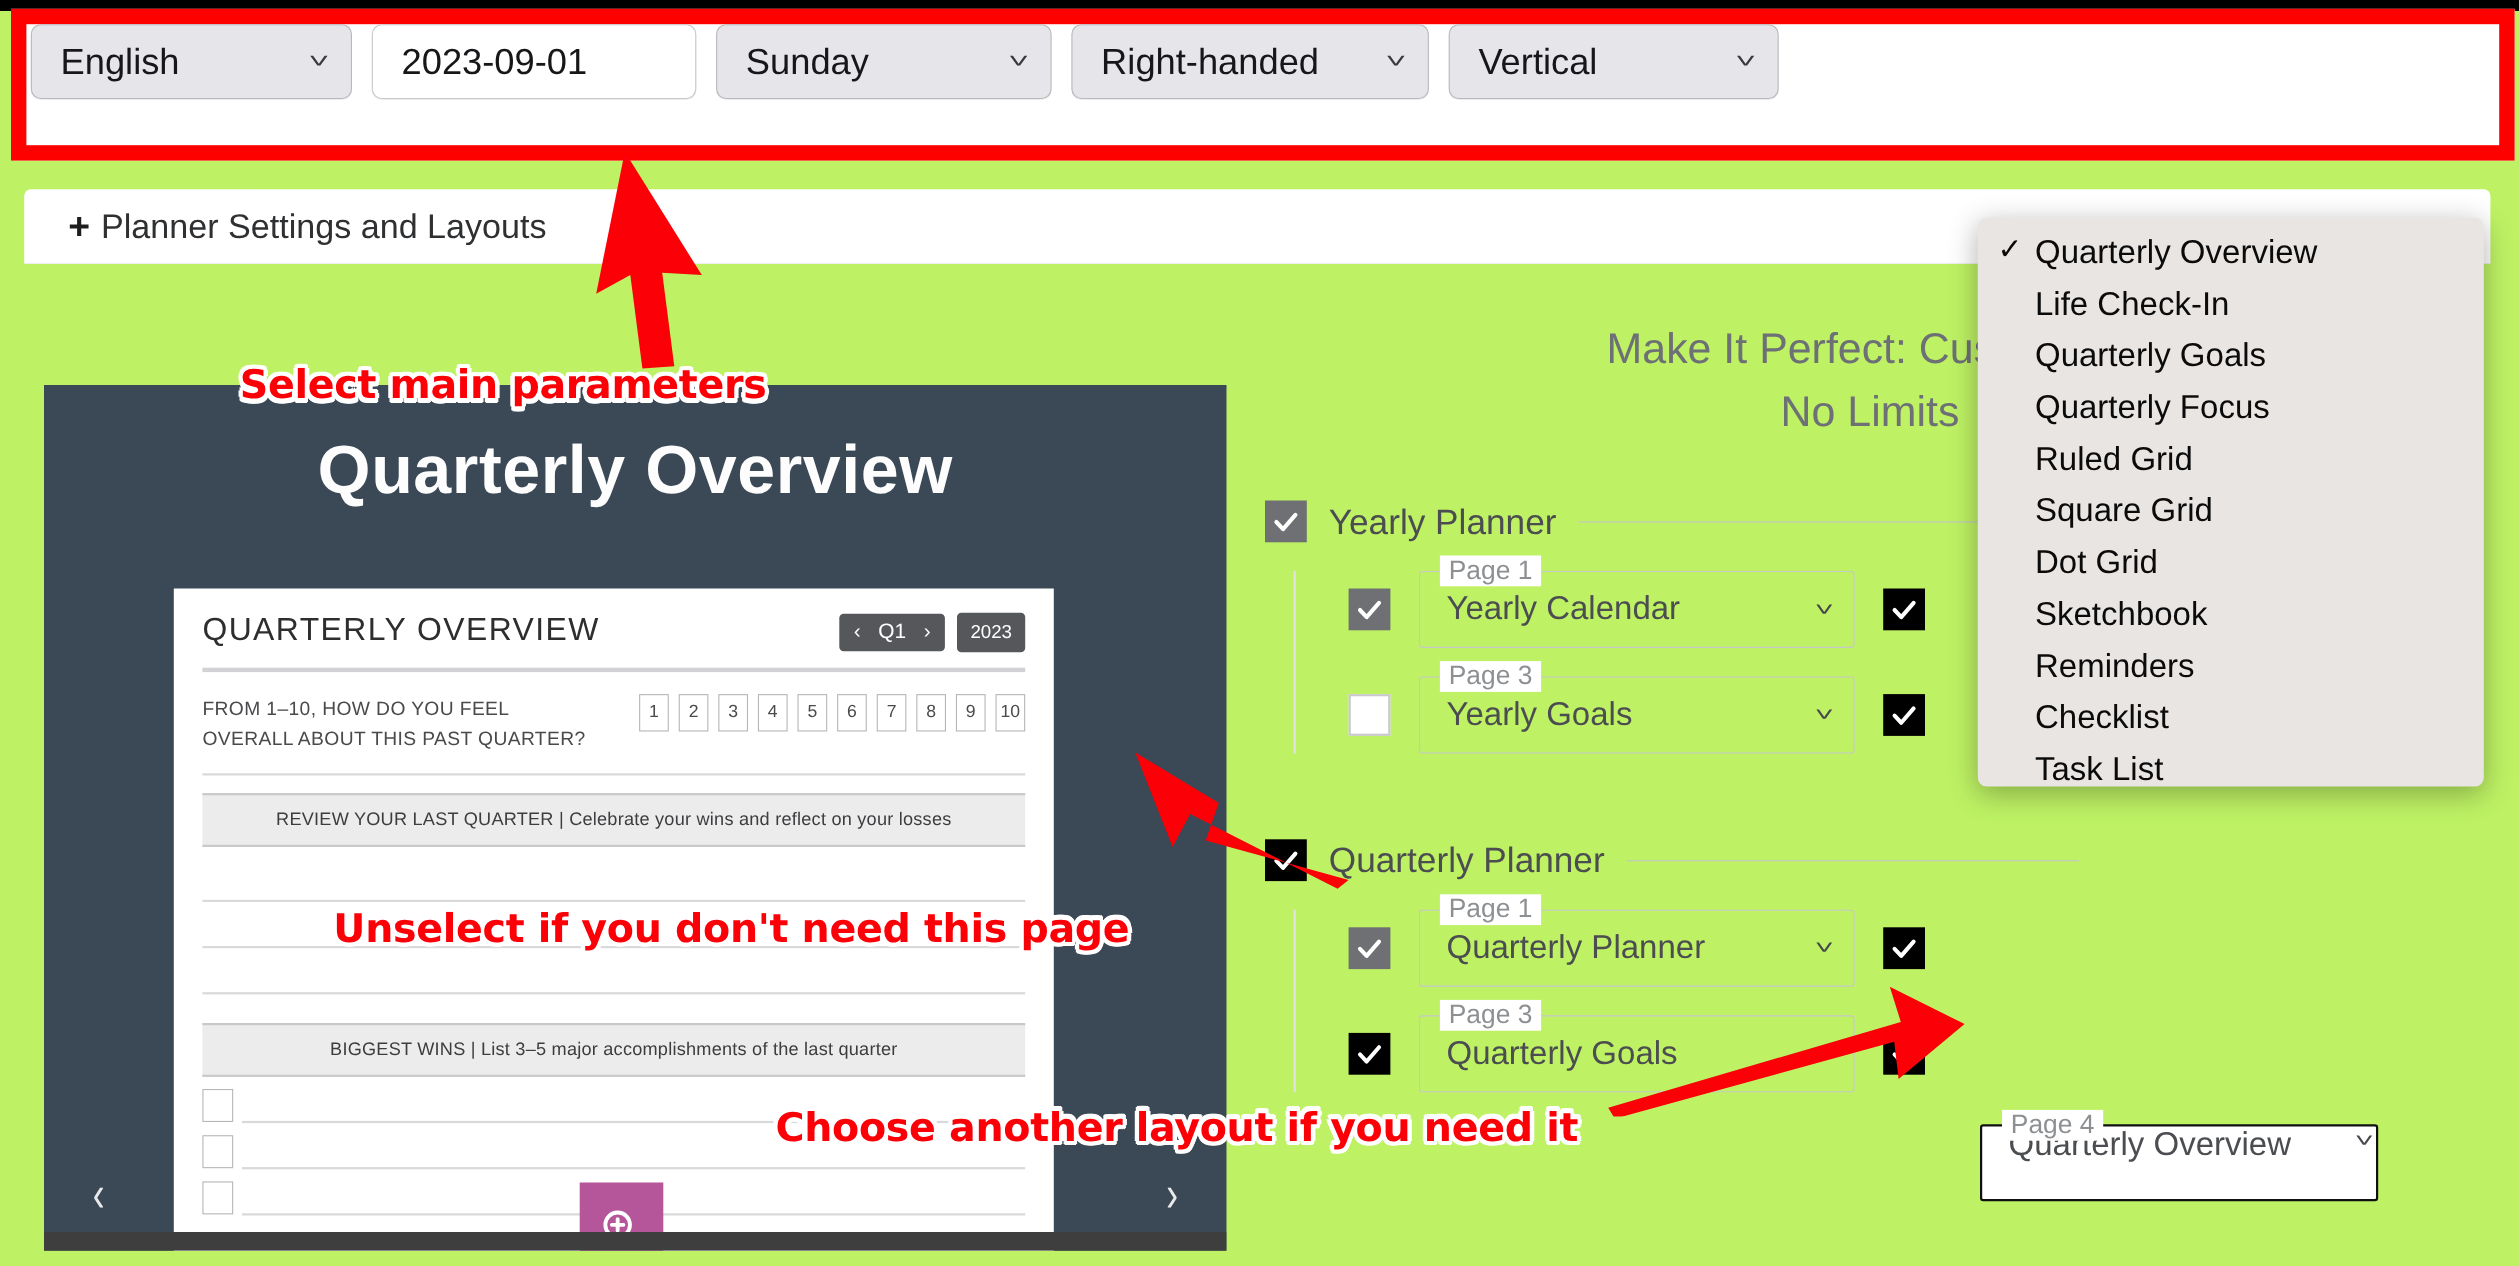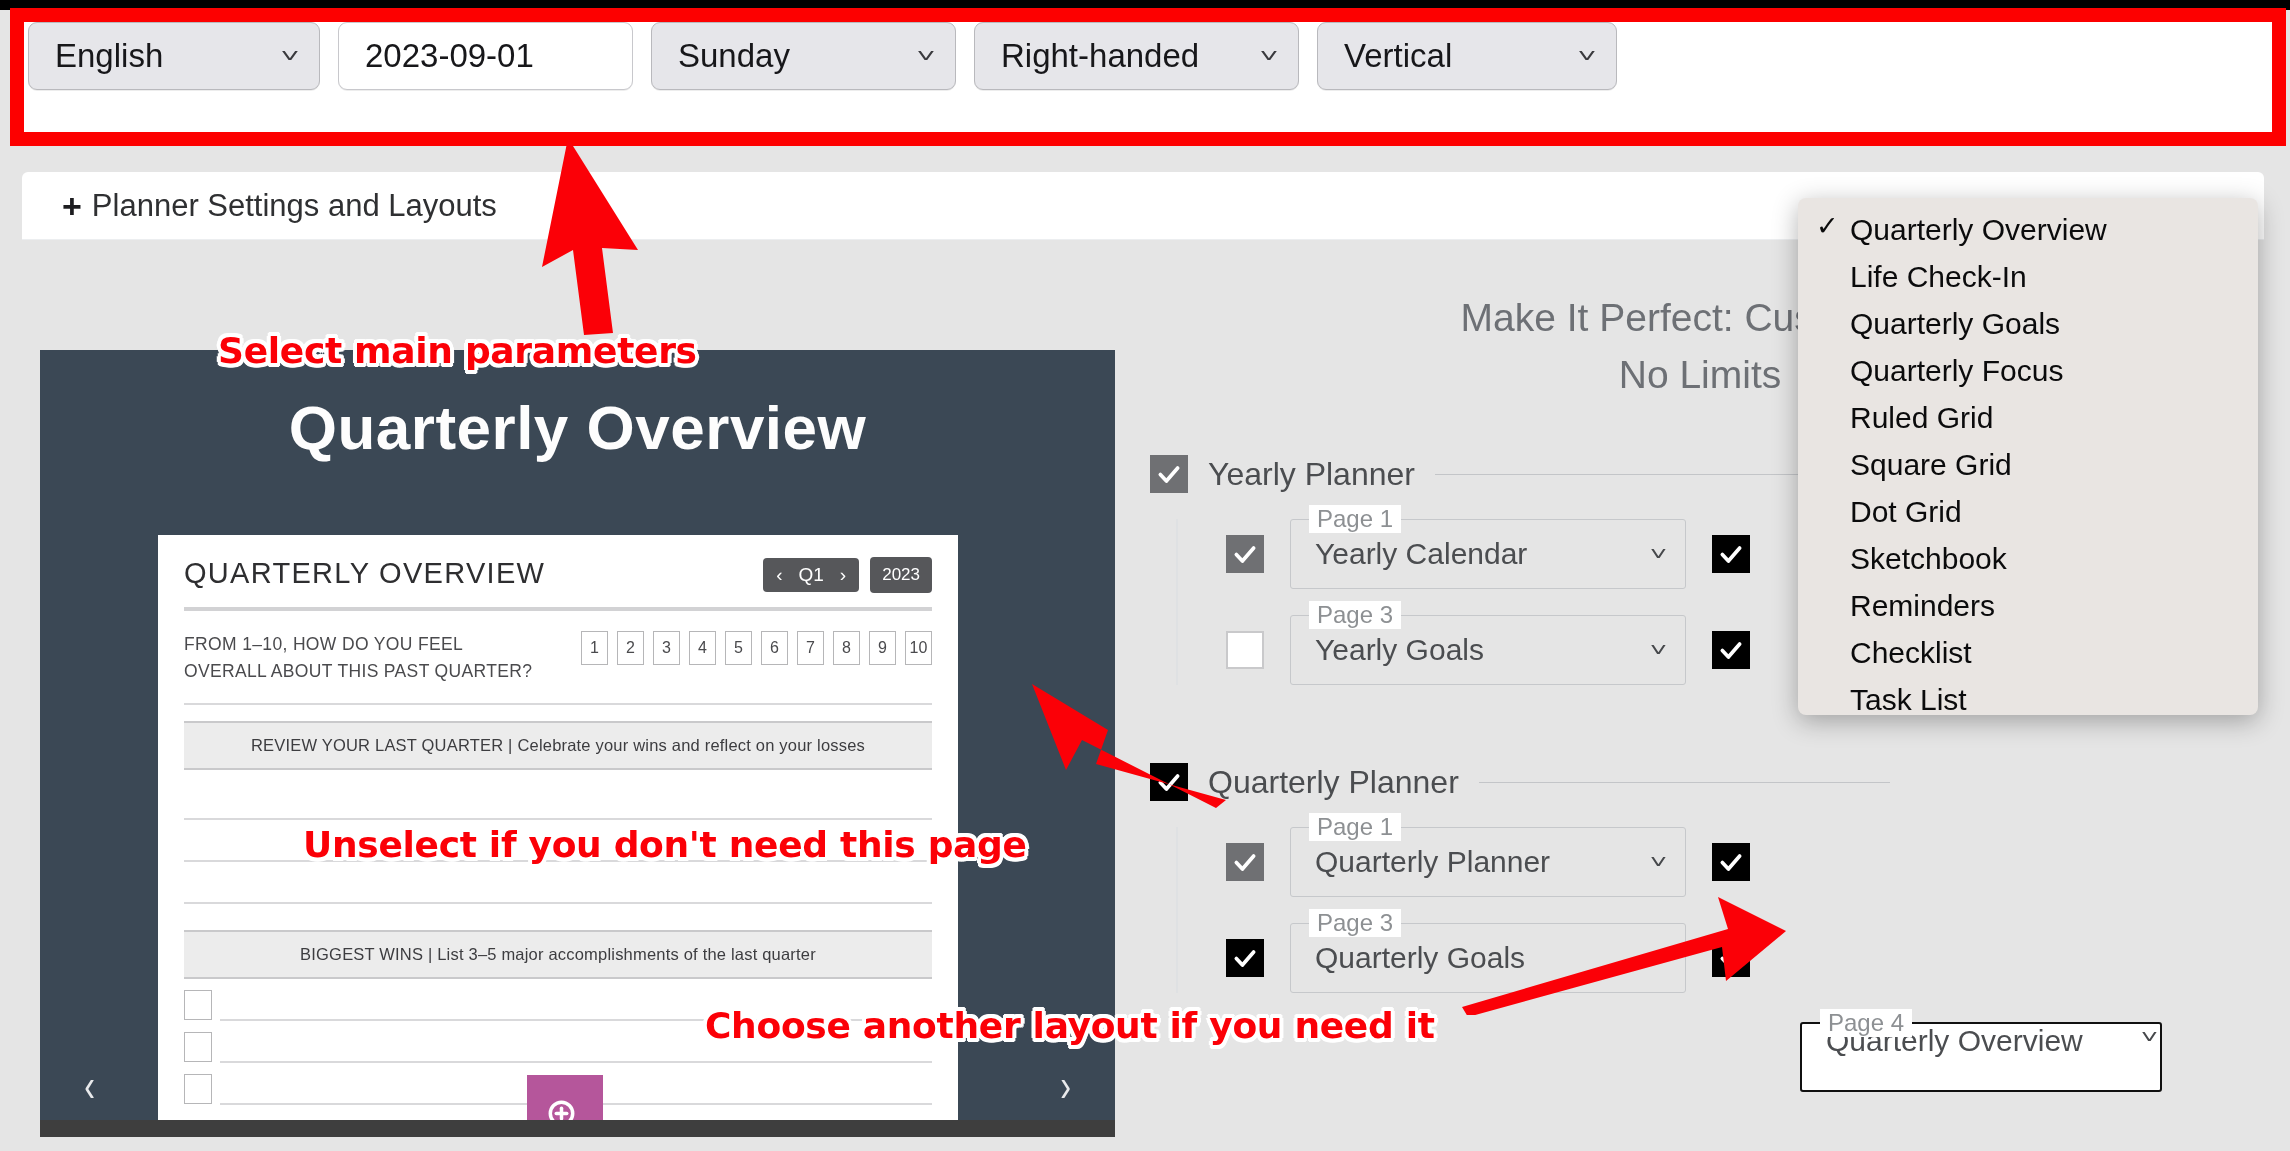--- a/index.html
+++ b/index.html
@@ -2,21 +2,21 @@
 <html><head>
 <meta charset="utf-8">
 <style>
   * { box-sizing: border-box; margin: 0; padding: 0; }
   html, body {
     width: 2290px; height: 1151px;
     overflow: hidden;
     background: #ffffff;
     font-family: "Liberation Sans", sans-serif;
   }
-  #root { position: relative; width: 2290px; height: 1151px; background: #e5e5e5; }
+  #root { position: relative; width: 2290px; height: 1151px; background: #bef264; }
 
   
   .top-strip {
     position: absolute; left: 0; top: 0; width: 2290px; height: 10px;
     background: #000000;
   }
 
   
   .red-box {
     position: absolute; left: 10px; top: 8px;

